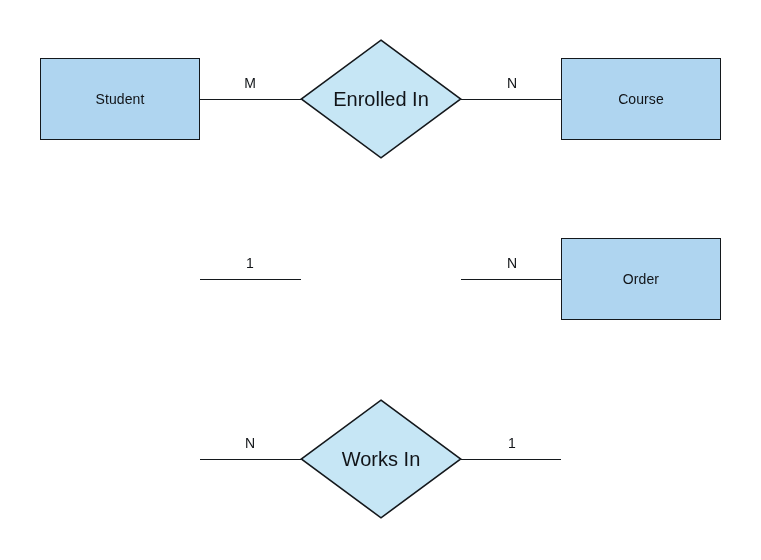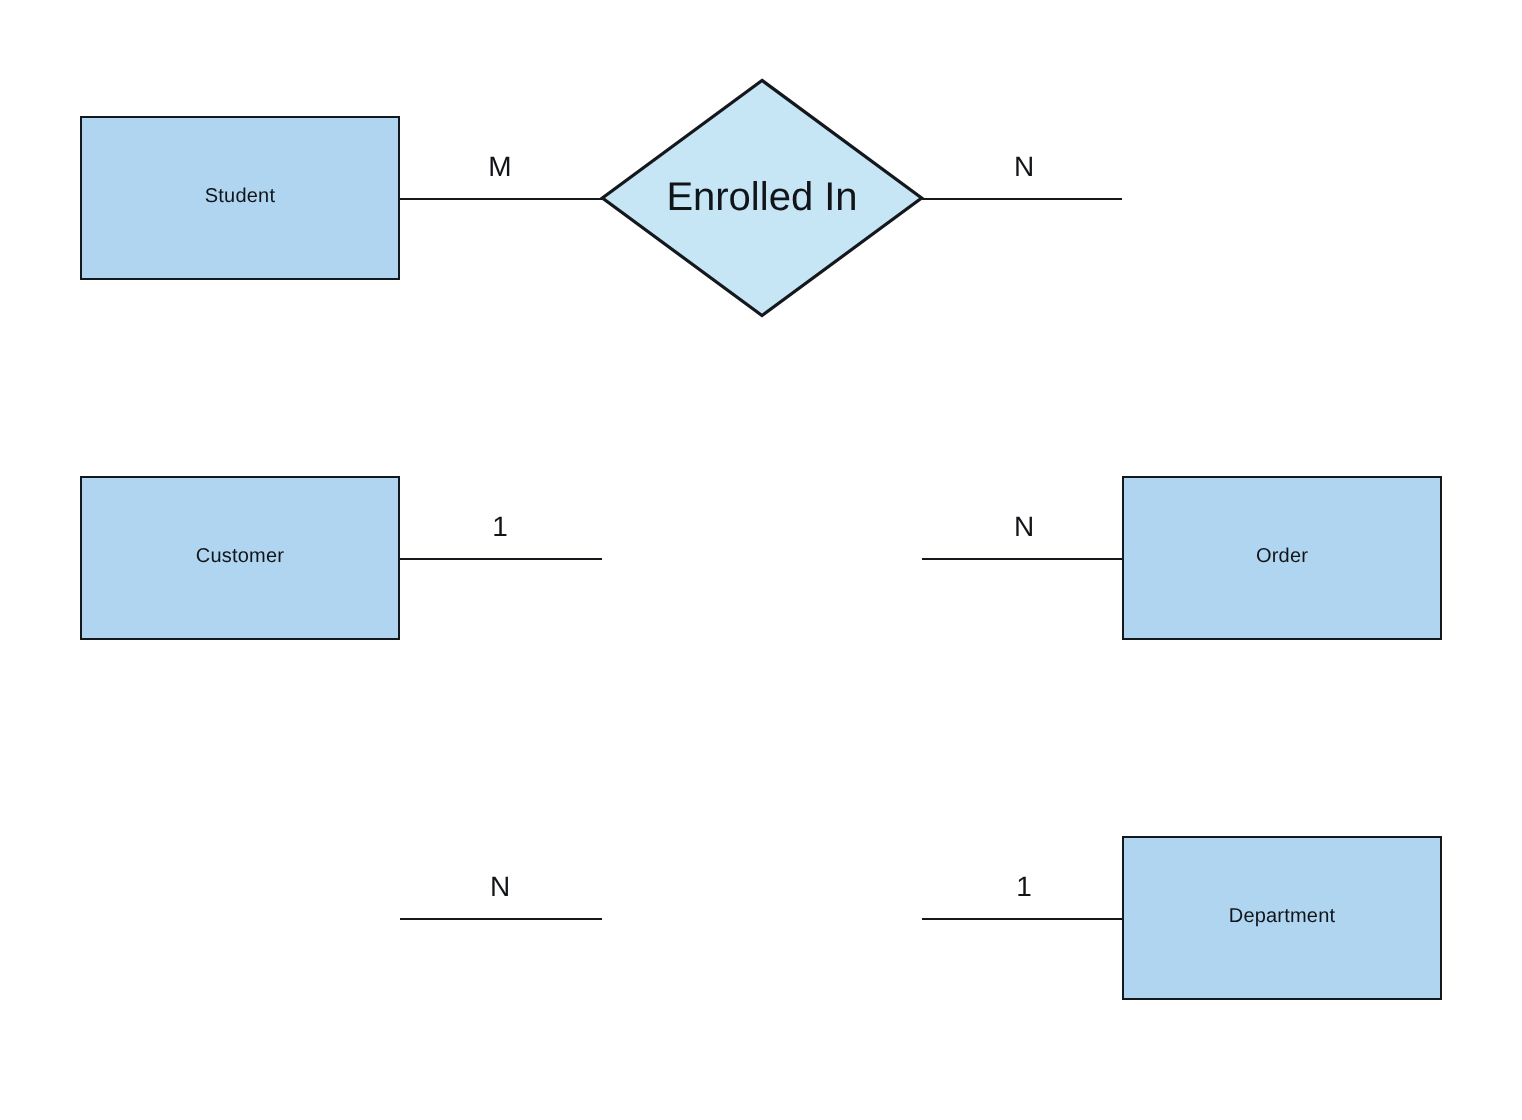--- a/index.html
+++ b/index.html
@@ -28,21 +28,21 @@
   }
   
   .entity {
     position: absolute;
     box-sizing: border-box;
     background: #AFD5F0;
     border: 1.6px solid #14181c;
     display: flex;
     align-items: center;
     justify-content: center;
-    font-size: 10px;
+    font-size: 14px;
     color: #111418;
     letter-spacing: 0.1px;
     line-height: 1;
     white-space: nowrap;
   }
   .entity.left  { left: 40px;  top: 38px; width: 160px; height: 82px; }
   .entity.right { left: 561px; top: 38px; width: 160px; height: 82px; }
 
   
   .link-line {
@@ -112,44 +112,49 @@
       <svg width="162" height="120" viewBox="0 0 162 120" aria-hidden="true">
         <polygon points="81,1.2 160.8,60 81,118.8 1.2,60" fill="#C6E6F5" stroke="#14181c" stroke-width="1.6" stroke-linejoin="miter"></polygon>
       </svg>
       <div class="rel-label">Enrolled In</div>
     </div>
 
     <div class="cardinality right-card">N</div>
 
     <div class="link-line right-link"></div>
 
+    <div class="entity right">Course</div>
   </div>
 
   <div class="er-row" style="top:200px;">
-    <div class="entity left">Customer</div>
 
     <div class="link-line left-link"></div>
 
     <div class="cardinality left-card">1</div>
 
 
     <div class="cardinality right-card">N</div>
 
     <div class="link-line right-link"></div>
 
     <div class="entity right">Order</div>
   </div>
 
   <div class="er-row" style="top:380px;">
 
     <div class="link-line left-link"></div>
 
     <div class="cardinality left-card">N</div>
 
+    <div class="relationship">
+      <svg width="162" height="120" viewBox="0 0 162 120" aria-hidden="true">
+        <polygon points="81,1.2 160.8,60 81,118.8 1.2,60" fill="#C6E6F5" stroke="#14181c" stroke-width="1.6" stroke-linejoin="miter"></polygon>
+      </svg>
+      <div class="rel-label">Works In</div>
+    </div>
 
     <div class="cardinality right-card">1</div>
 
     <div class="link-line right-link"></div>
 
-    <div class="entity right">Department</div>
   </div>
 
 </div>
 
 </body></html>

